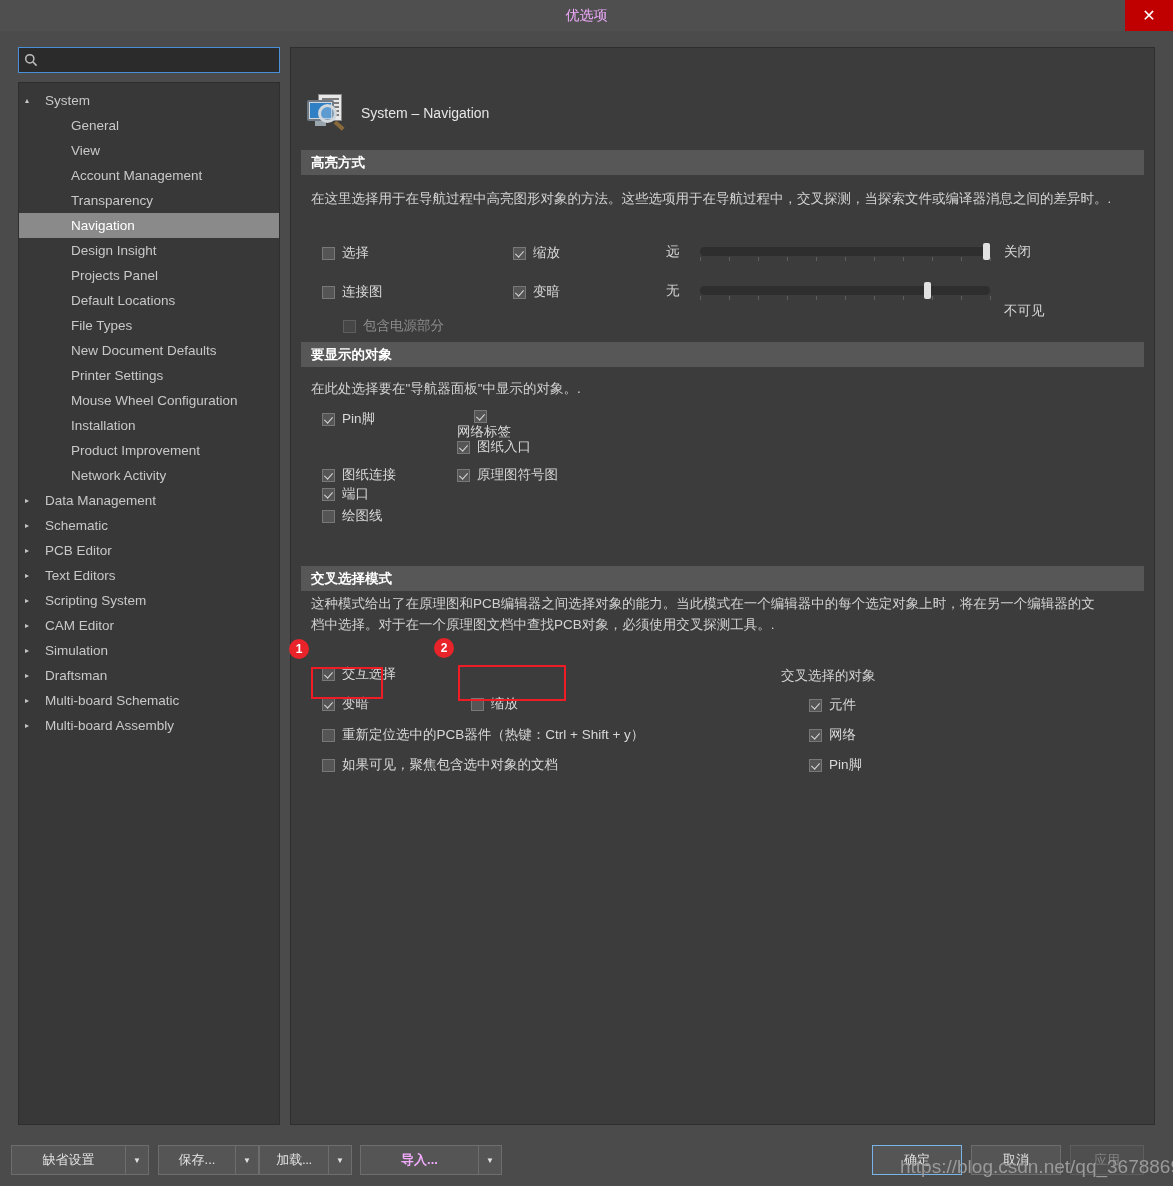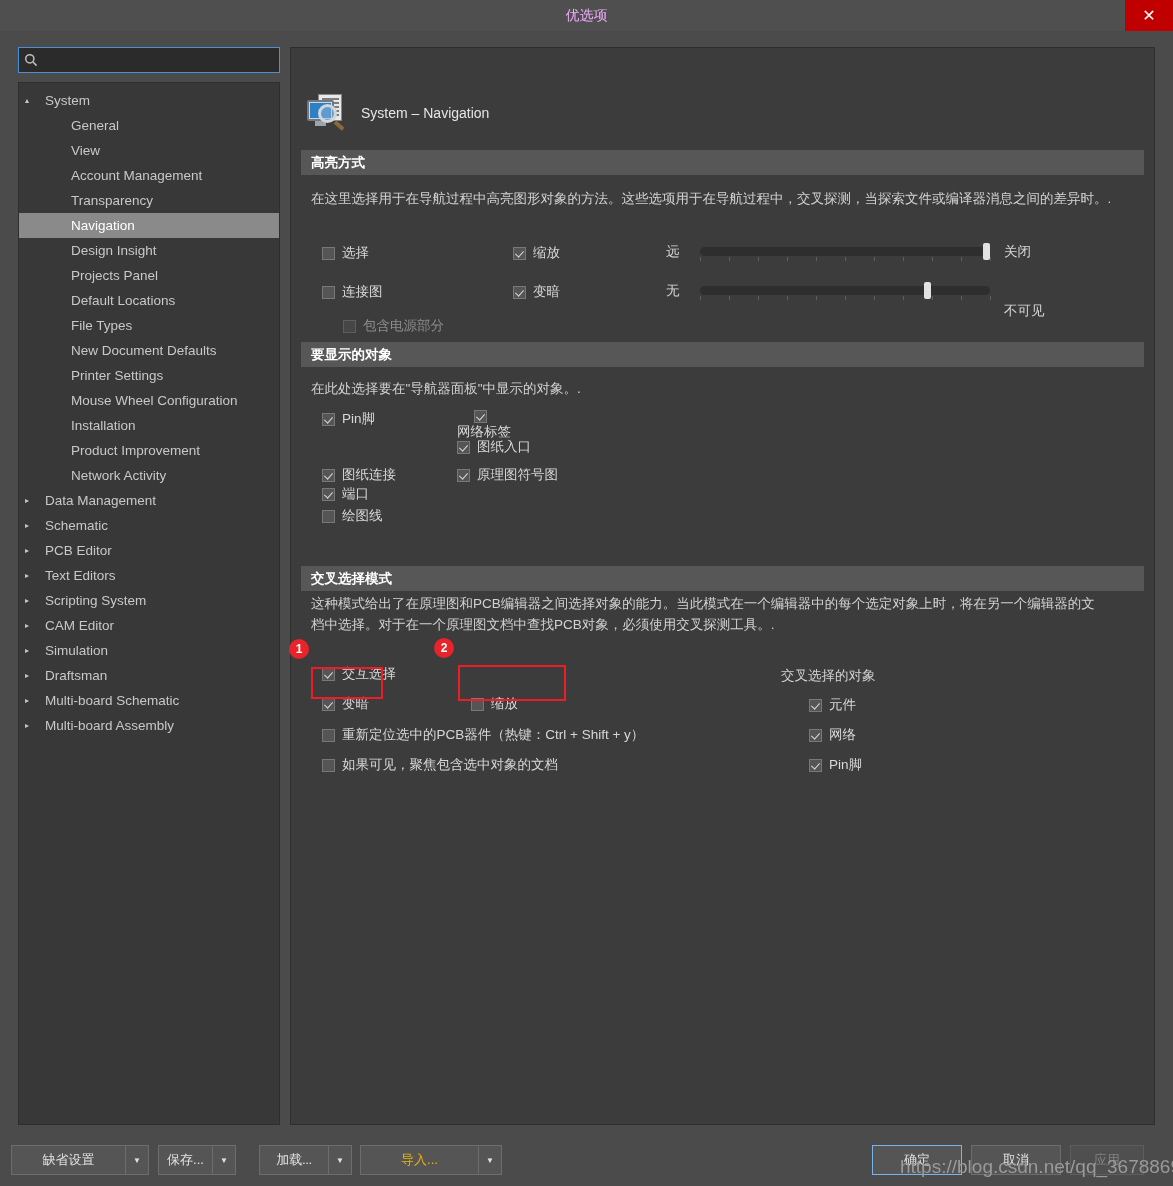--- a/index.html
+++ b/index.html
@@ -290,21 +290,21 @@
   }
   .split-arrow {
     width: 24px;
     background: #555555;
     border: 1px solid #6d6d6d;
     color: #e2e2e2;
     font-size: 8px;
     display: flex; align-items: center; justify-content: center;
     cursor: pointer;
   }
-  .split-btn.disabled .split-main { color: #eab308; }
+  .split-btn.disabled .split-main { color: #f0abfc; font-weight: bold; }
   .plain-btn {
     position: absolute;
     height: 30px; top: 10px;
     background: #555555;
     border: 1px solid #6d6d6d;
     color: #e2e2e2;
     font-size: 13px;
     display: flex; align-items: center; justify-content: center;
     cursor: pointer;
   }
@@ -607,21 +607,21 @@
     <div class="annot-box" style="left:311px; top:636px; width:72px; height:32px;"></div>
     <div class="annot-box" style="left:458px; top:634px; width:108px; height:36px;"></div>
 
   </div>
 
   <div class="footer">
     <div class="split-btn" style="left:11px; width:138px;">
       <span class="split-main">缺省设置</span>
       <span class="split-arrow">▼</span>
     </div>
-    <div class="split-btn" style="left:158px; width:78px;">
+    <div class="split-btn" style="left:158px; width:101px;">
       <span class="split-main">保存...</span>
       <span class="split-arrow">▼</span>
     </div>
     <div class="split-btn" style="left:259px; width:93px;font-family:Liberation Serif, serif;">
       <span class="split-main">加载...</span>
       <span class="split-arrow">▼</span>
     </div>
     <div class="split-btn disabled" style="left:360px; width:142px;">
       <span class="split-main">导入...</span>
       <span class="split-arrow">▼</span>

